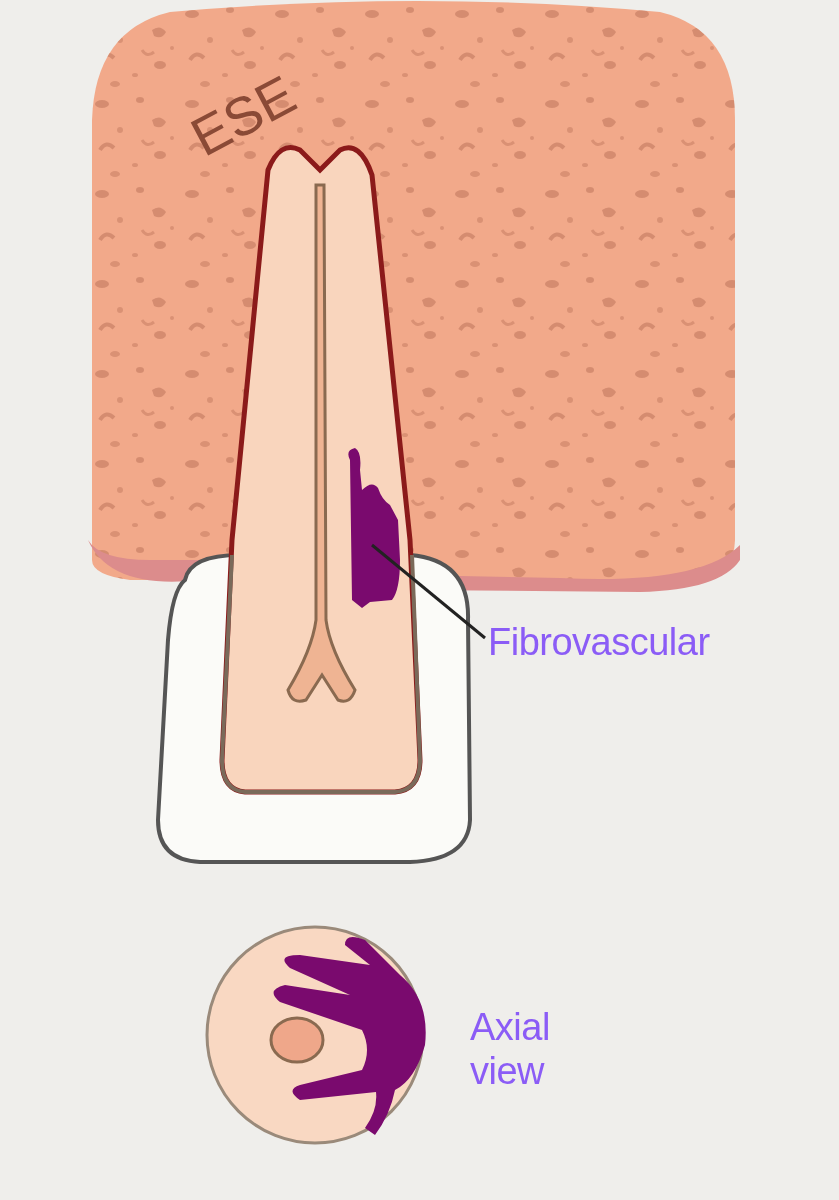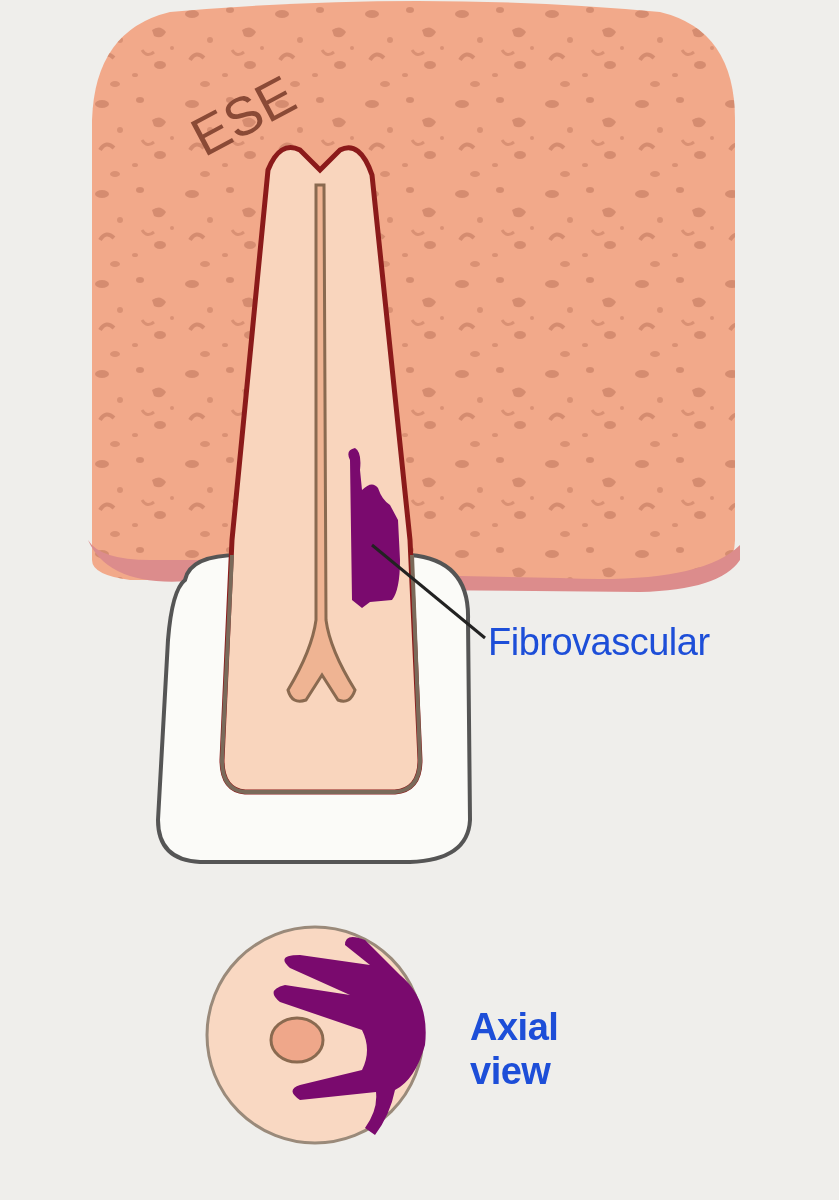--- a/index.html
+++ b/index.html
@@ -4,26 +4,26 @@
 <style>
   html, body { margin: 0; padding: 0; }
   body {
     width: 839px; height: 1200px;
     background: #efeeeb;
     position: relative; overflow: hidden;
     font-family: "Liberation Sans", sans-serif;
   }
   #diagram { position: absolute; left: 0; top: 0; width: 839px; height: 1200px; }
   .label {
-    position: absolute; color: #1d4ed8;
+    position: absolute; color: #8b5cf6;
     font-family: "Liberation Sans", sans-serif;
     font-size: 38px; line-height: 44px; letter-spacing: -0.5px;
   }
   #label-fibro { left: 488px; top: 620px; }
-  #label-axial { left: 470px; top: 1005px; font-weight: bold; }
+  #label-axial { left: 470px; top: 1005px; }
   .line { display: block; }
 </style>
 </head>
 <body>
 
 <svg id="diagram" viewBox="0 0 839 1200" xmlns="http://www.w3.org/2000/svg">
   <defs>
     <pattern id="speckle" width="90" height="90" patternUnits="userSpaceOnUse">
       <ellipse cx="12" cy="14" rx="7" ry="4" fill="#c98066" opacity="0.7"></ellipse>
       <ellipse cx="50" cy="10" rx="4" ry="3" fill="#c98066" opacity="0.7"></ellipse>

